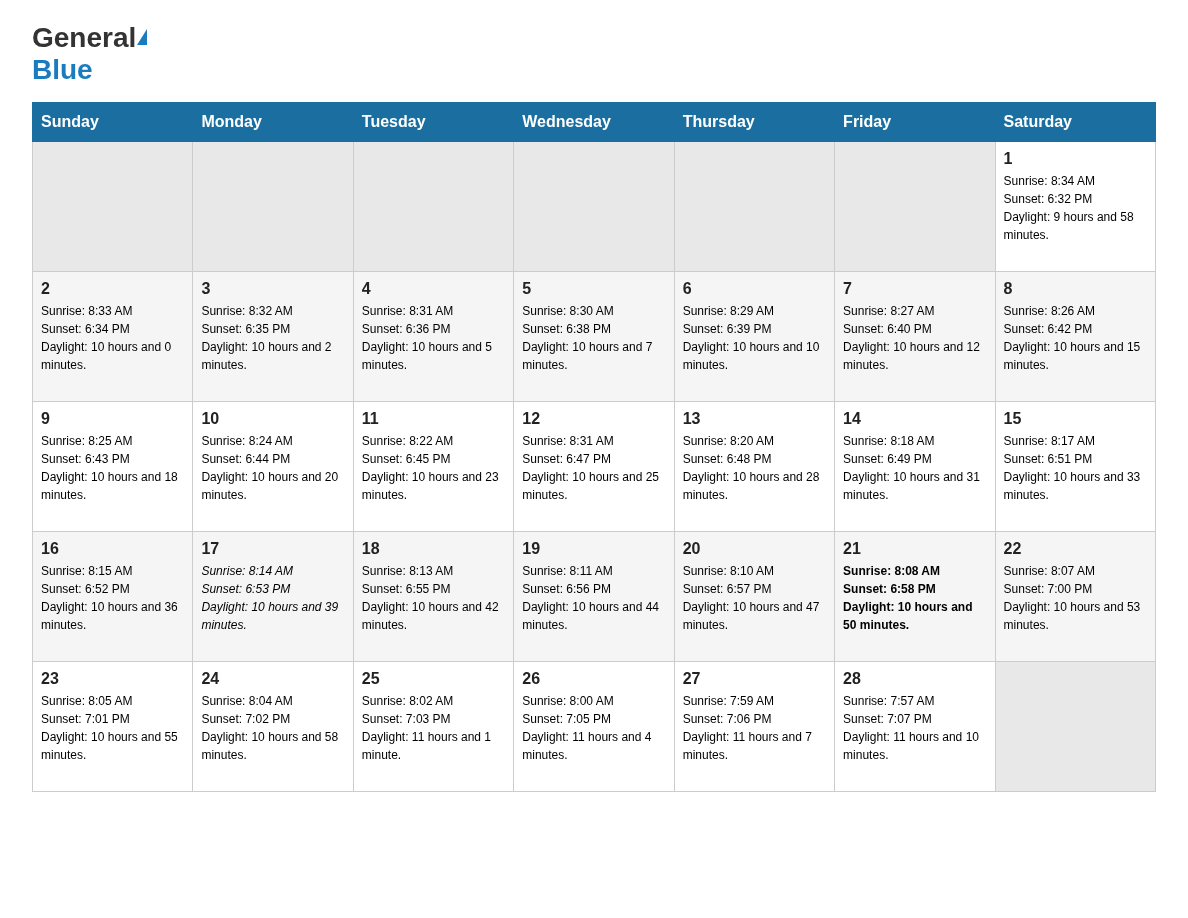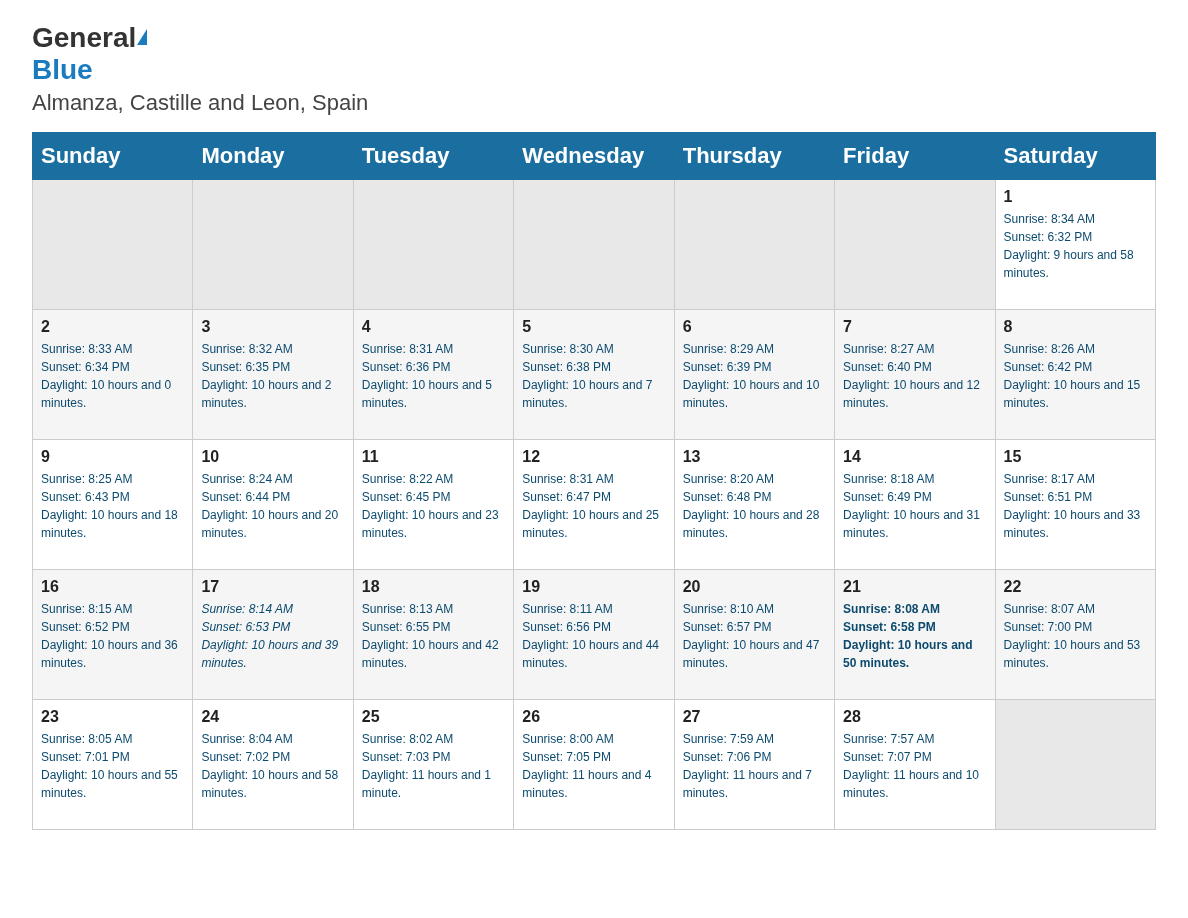--- a/index.html
+++ b/index.html
@@ -48,21 +48,21 @@
       margin-top: 4px;
     }
     .calendar {
       width: 100%;
       border-collapse: collapse;
       margin-top: 16px;
     }
     .calendar th {
       background-color: #1a6fa0;
       color: #fff;
-      font-size: 22px;
+      font-size: 16px;
       font-weight: bold;
       padding: 10px 8px;
       text-align: left;
       border: 1px solid #1a6fa0;
     }
     .calendar td {
       vertical-align: top;
       border: 1px solid #ccc;
       padding: 8px;
       width: 14.28%;
@@ -82,21 +82,21 @@
     }
     .day-number {
       font-size: 16px;
       font-weight: bold;
       color: #222;
       display: block;
       margin-bottom: 4px;
     }
     .day-info {
       font-size: 12px;
-      color: #0c4a6e;
+      color: #000000;
       line-height: 1.5;
     }
     .empty-cell {
       background: #f0f0f0 !important;
     }
     
     .row-odd td { background-color: #fff; }
     .row-even td { background-color: #f5f5f5; }
     .row-odd td.empty-cell { background-color: #e8e8e8 !important; }
   </style>
@@ -107,21 +107,20 @@
   <div class="logo">
     <div style="display:flex; align-items:center;">
       <span class="logo-text">General</span>
       <span style="display:inline-block; width:0; height:0; border-left:10px solid transparent; border-right:0px solid transparent; border-bottom:16px solid #1a7bbf; margin-left:1px; margin-bottom:2px;"></span>
     </div>
     <div style="display:flex; align-items:center; margin-top:2px;">
       <span class="logo-blue-text">Blue</span>
     </div>
   </div>
   <div class="title-section">
-    <div class="location-title">Almanza, Castille and Leon, Spain</div>
   </div>
 </div>
 
 <table class="calendar">
   <thead>
     <tr>
     <th>Sunday</th>
         <th>Monday</th>
         <th>Tuesday</th>
         <th>Wednesday</th>

